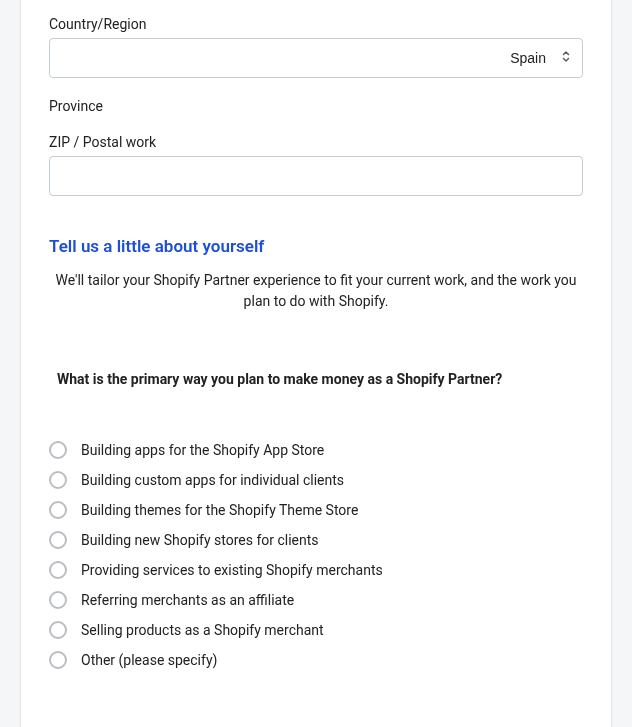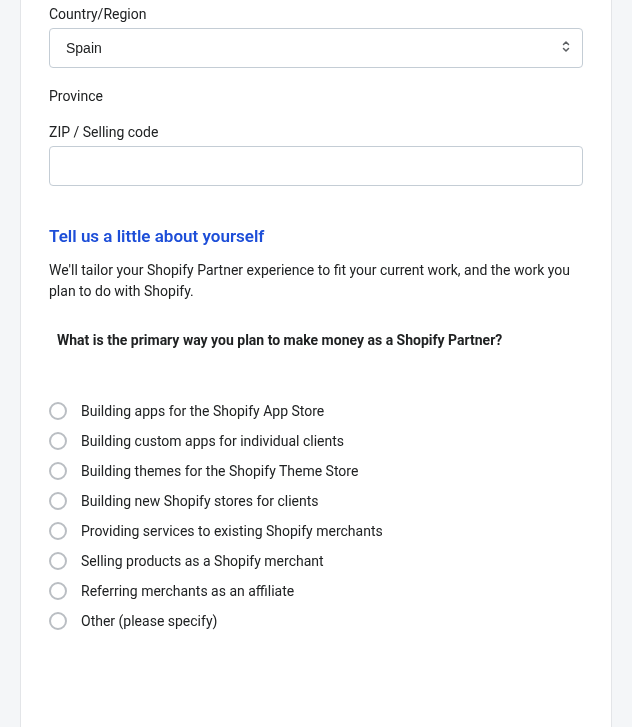--- a/index.html
+++ b/index.html
@@ -10,21 +10,21 @@
     body {
       font-family: -apple-system, BlinkMacSystemFont, "Segoe UI", Roboto, Helvetica, Arial, sans-serif;
       background: #f4f6f8;
       width: 632px;
       height: 727px;
       overflow: hidden;
     }
     .container {
       background: #ffffff;
       margin: 0 20px;
-      padding: 6px 28px;
+      padding: 16px 28px;
       height: 100%;
       border-left: 1px solid #e3e5e8;
       border-right: 1px solid #e3e5e8;
     }
     .field-group {
       margin-bottom: 20px;
     }
     .field-label {
       display: block;
       font-size: 14px;
@@ -41,20 +41,21 @@
       padding: 10px 36px 10px 16px;
       font-size: 14px;
       color: #202223;
       background: #ffffff;
       border: 1px solid #c4cdd5;
       border-radius: 4px;
       appearance: none;
       -webkit-appearance: none;
       cursor: pointer;
       height: 40px;
+      text-align: right;
     }
     .select-icon {
       position: absolute;
       right: 12px;
       top: 50%;
       transform: translateY(-50%);
       pointer-events: none;
       color: #5c5f62;
     }
     .text-input {
@@ -71,21 +72,22 @@
       font-size: 17px;
       font-weight: 600;
       color: #1d4ed8;
       margin-top: 40px;
       margin-bottom: 14px;
     }
     .section-description {
       font-size: 14px;
       color: #202223;
       line-height: 1.5;
-      margin-bottom: 28px;
+      margin-bottom: 57px;
+      text-align: center;
     }
     .question-text {
       font-size: 14px;
       color: #202223;
       line-height: 1.5;
       margin-bottom: 16px;
       padding-left: 8px;
       font-weight: bold;
     }
     .radio-group {
@@ -135,21 +137,21 @@
         </svg>
       </span>
     </div>
   </div>
 
   <div class="field-group">
     <label class="field-label">Province</label>
   </div>
 
   <div class="field-group">
-    <label class="field-label">ZIP / Selling code</label>
+    <label class="field-label">ZIP / Postal work</label>
     <input type="text" class="text-input" value="" style="">
   </div>
 
   <h2 class="section-heading">Tell us a little about yourself</h2>
   <p class="section-description">We'll tailor your Shopify Partner experience to fit your current work, and the work you plan to do with Shopify.</p>
 
   <p class="question-text">What is the primary way you plan to make money as a Shopify Partner?</p>
 
   <div class="radio-group">
     <label class="radio-option">
@@ -167,25 +169,25 @@
     <label class="radio-option">
       <input type="radio" name="primary-way" class="radio-input" style="">
       <span class="radio-label">Building new Shopify stores for clients</span>
     </label>
     <label class="radio-option">
       <input type="radio" name="primary-way" class="radio-input" style="">
       <span class="radio-label">Providing services to existing Shopify merchants</span>
     </label>
     <label class="radio-option">
       <input type="radio" name="primary-way" class="radio-input" style="">
-      <span class="radio-label">Selling products as a Shopify merchant</span>
+      <span class="radio-label">Referring merchants as an affiliate</span>
     </label>
     <label class="radio-option">
       <input type="radio" name="primary-way" class="radio-input" style="">
-      <span class="radio-label">Referring merchants as an affiliate</span>
+      <span class="radio-label">Selling products as a Shopify merchant</span>
     </label>
     <label class="radio-option">
       <input type="radio" name="primary-way" class="radio-input" style="">
       <span class="radio-label">Other (please specify)</span>
     </label>
   </div>
 
 </div>
 
 </body></html>

